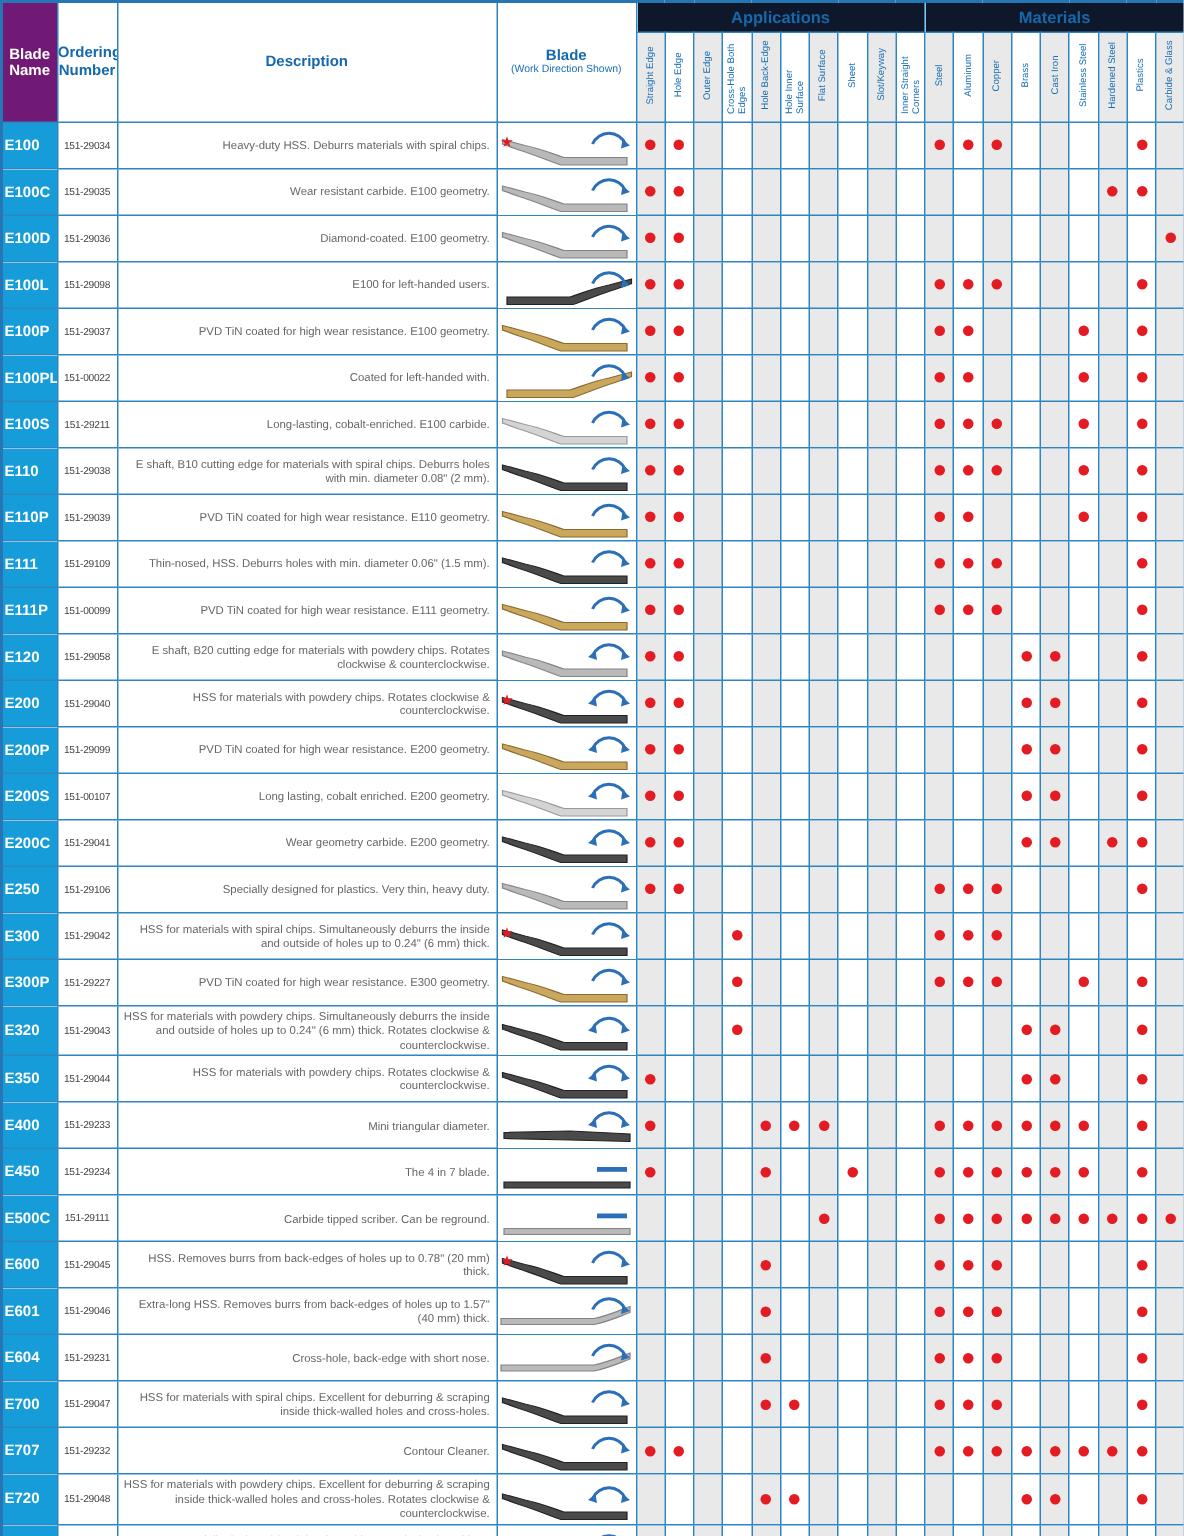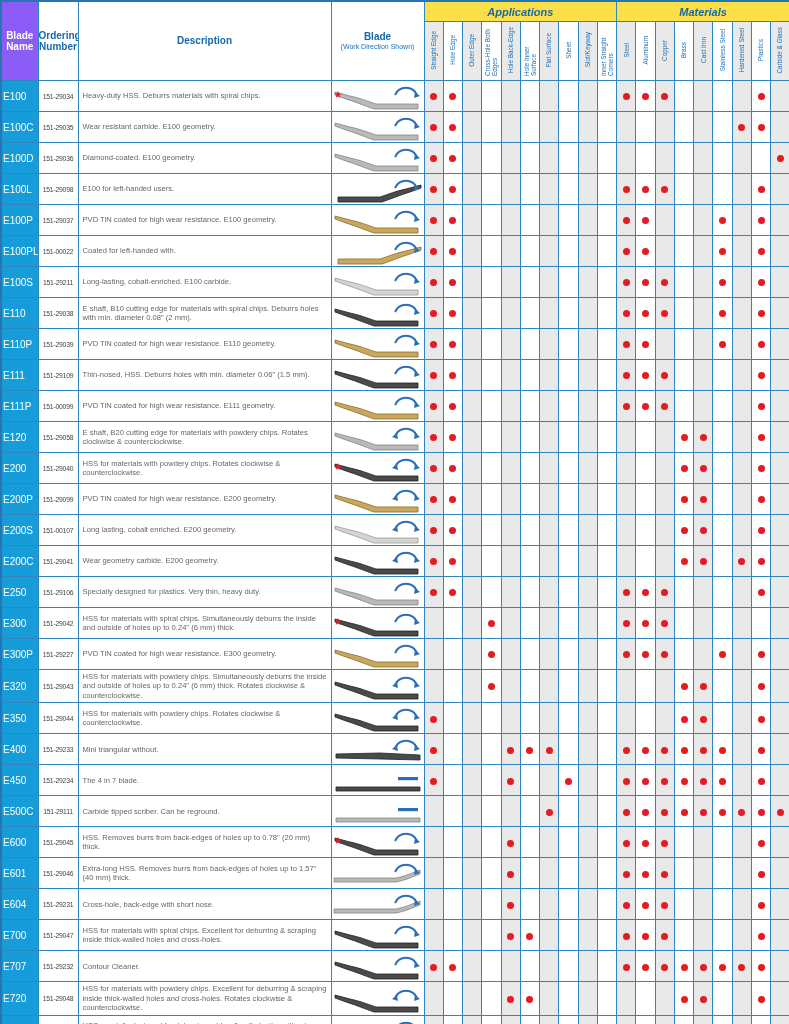--- a/index.html
+++ b/index.html
@@ -2,34 +2,34 @@
 <html><head>
 <meta charset="utf-8">
 <style>
   html,body{margin:0;padding:0;background:#fff;}
   body{width:789px;font-family:"Liberation Sans",sans-serif;-webkit-font-smoothing:antialiased;}
   table{border-collapse:collapse;table-layout:fixed;width:789px;}
   td,th{border:1px solid #2f85c0;padding:0;vertical-align:middle;overflow:hidden;}
   table{border:2px solid #2776b4;}
 
   
-  th.corner{background:#8b5cf6;color:#fff;font-size:10px;line-height:1.1;font-weight:bold;}
+  th.corner{background:#701a75;color:#fff;font-size:10px;line-height:1.1;font-weight:bold;}
   th.lhead{background:#fff;color:#1668ad;font-size:10px;font-weight:bold;line-height:1.15;}
   th.lhead .sub{font-size:7px;font-weight:normal;color:#1a6fb5;display:block;}
-  th.band{background:#fde047;color:#1668ad;font-size:11px;font-weight:bold;height:19px;font-style:italic;}
+  th.band{background:#0f172a;color:#1668ad;font-size:11px;font-weight:bold;height:19px;}
   th.rot{height:54px;background:#fff;}
   th.rot span{writing-mode:vertical-rl;transform:rotate(180deg);font-size:6.4px;font-weight:normal;
     color:#1a6fb5;line-height:1.15;max-height:52px;display:inline-block;white-space:normal;text-align:left;padding-bottom:2px;}
   .shade{background:#e9e9e9 !important;}
   th.rot.shade{background:#e9e9e9;}
 
   
-  td.name{background:#169cd8;color:#fff;font-weight:normal;font-size:10px;padding-left:1px;}
+  td.name{background:#169cd8;color:#fff;font-weight:bold;font-size:10px;padding-left:1px;}
   td.ord{font-size:6.8px;color:#444;text-align:center;letter-spacing:-0.2px;}
-  td.desc{font-size:7.6px;color:#666;padding:2px 4px;line-height:1.25;}
+  td.desc{font-size:7.6px;color:#666;padding:2px 4px;line-height:1.25;text-align:right;}
   td.blade{position:relative;background:#fff;}
   td.blade .star{position:absolute;left:2px;top:50%;transform:translateY(-60%);
     color:#e31b23;font-size:10px;line-height:1;}
   td.blade svg{display:block;margin:0 auto;}
   td.dotcell{text-align:center;}
   .dot{display:inline-block;width:7px;height:7px;border-radius:50%;background:#e31b23;vertical-align:middle;}
   tr.r{height:25px;}
 </style>
 </head>
 <body>
@@ -752,21 +752,21 @@
         <td class="dotcell"><span class="dot"></span></td>
         <td class="dotcell shade"><span class="dot"></span></td>
         <td class="dotcell"></td>
         <td class="dotcell shade"></td>
         <td class="dotcell"><span class="dot"></span></td>
         <td class="dotcell shade"></td>
       </tr>
       <tr class="r">
         <td class="name">E400</td>
         <td class="ord">151-29233</td>
-        <td class="desc">Mini triangular without.</td>
+        <td class="desc">Mini triangular diameter.</td>
         <td class="blade">
           <svg width="92" height="30" viewBox="0 0 92 30" xmlns="http://www.w3.org/2000/svg">
             <path d="M4,20 L48,19 L88,21 L88,26 L48,25 L4,24 Z" fill="#4a4a4a" stroke="#222222" stroke-width="0.8"></path>
             <path d="M63,14 A12,12 0 0 1 85,14" fill="none" stroke="#2b6fb8" stroke-width="2"></path>
             <polygon points="83,11 88,15 82,17" fill="#2b6fb8"></polygon>
             <polygon points="65,11 60,15 66,17" fill="#2b6fb8"></polygon>
           </svg>
         </td>
         <td class="dotcell shade"><span class="dot"></span></td>
         <td class="dotcell"></td>

